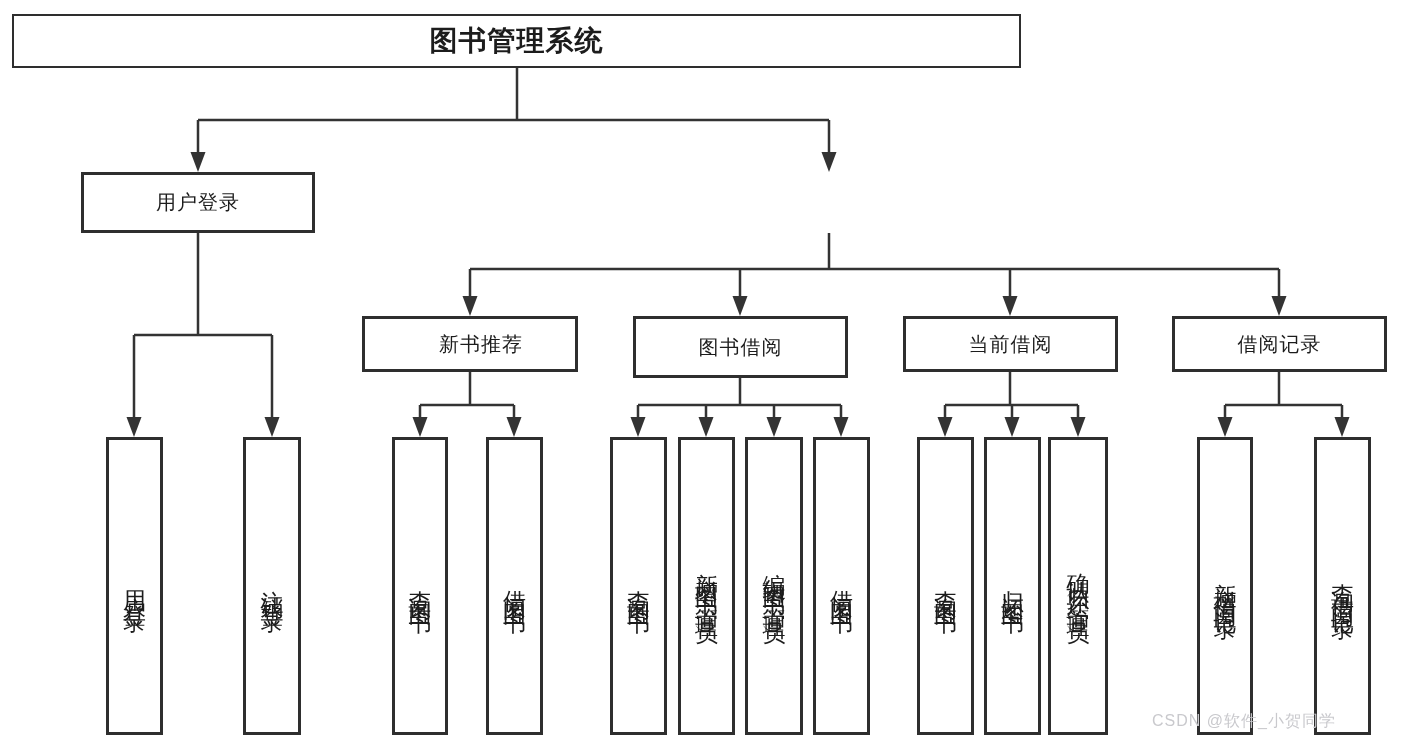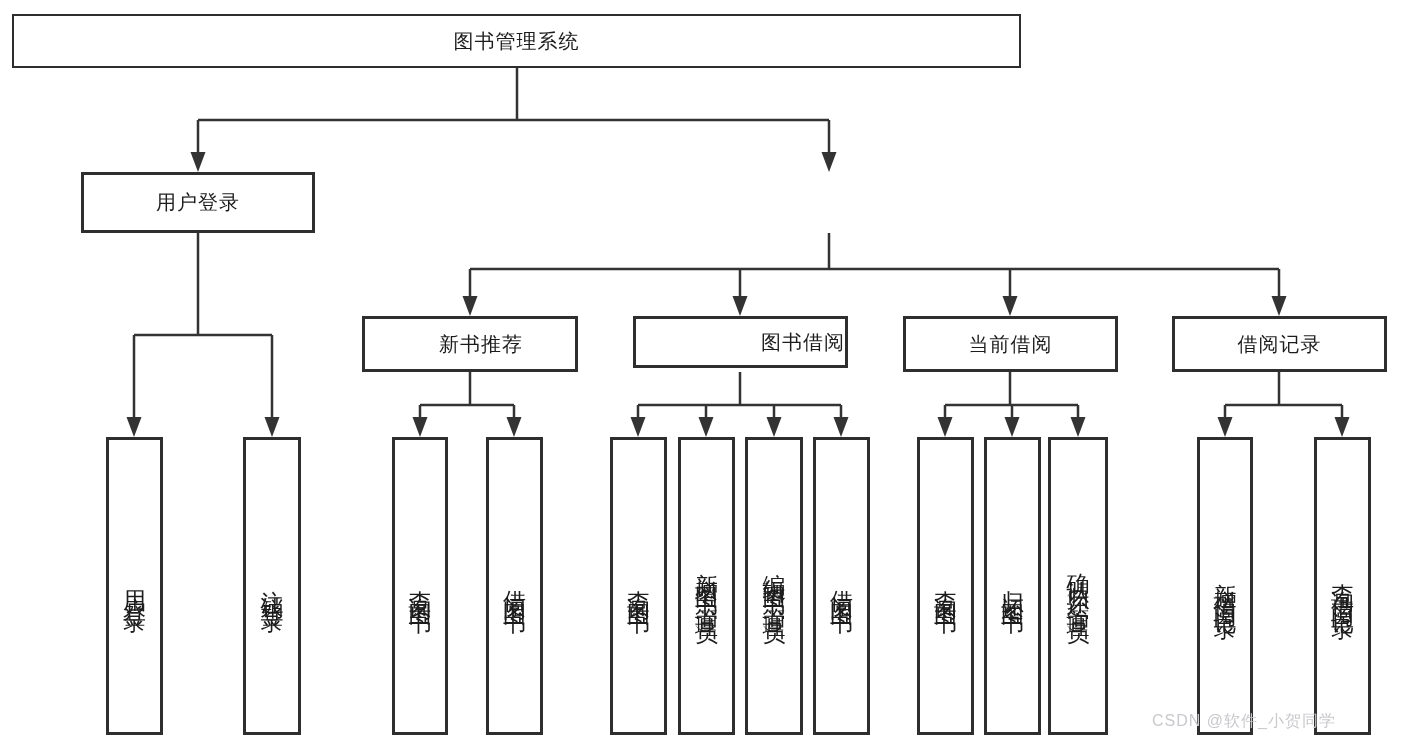--- a/index.html
+++ b/index.html
@@ -22,21 +22,21 @@
   #connectors polygon{fill:var(--line);stroke:none;}
   .node{
     position:absolute;
     box-sizing:border-box;
     background:var(--background);
     border:3px solid var(--border);
     display:flex;align-items:center;justify-content:center;
     color:var(--text);
   }
   .hnode{font-size:20px;letter-spacing:1px;}
-  .root{border-width:2px;font-size:20px;}
+  .root{border-width:2px;font-size:28px;font-weight:bold;}
   .vnode .vtext{
     writing-mode:vertical-rl;
     text-orientation:mixed;
     font-size:23px;
     line-height:1;
     letter-spacing:7px;
     color:var(--text);
     white-space:nowrap;
   }
   #watermark{
@@ -100,21 +100,21 @@
     <span>图书管理系统</span>
   </div>
 
   <div class="node hnode" style="left:81px;top:172px;width:234px;height:61px;">
     <span>用户登录</span>
   </div>
 
   <div class="node hnode" style="left:362px;top:316px;width:216px;height:56px;padding-left:22px;">
     <span>新书推荐</span>
   </div>
-  <div class="node hnode" style="left:633px;top:316px;width:215px;height:52px;justify-content:flex-end;">
+  <div class="node hnode" style="left:633px;top:316px;width:215px;height:62px;">
     <span>图书借阅</span>
   </div>
   <div class="node hnode" style="left:1172px;top:316px;width:215px;height:56px;">
     <span>借阅记录</span>
   </div>
   <div class="node hnode" style="left:903px;top:316px;width:215px;height:56px;">
     <span>当前借阅</span>
   </div>
 
   <div class="node vnode" style="left:106px;top:437px;width:57px;height:298px;">

